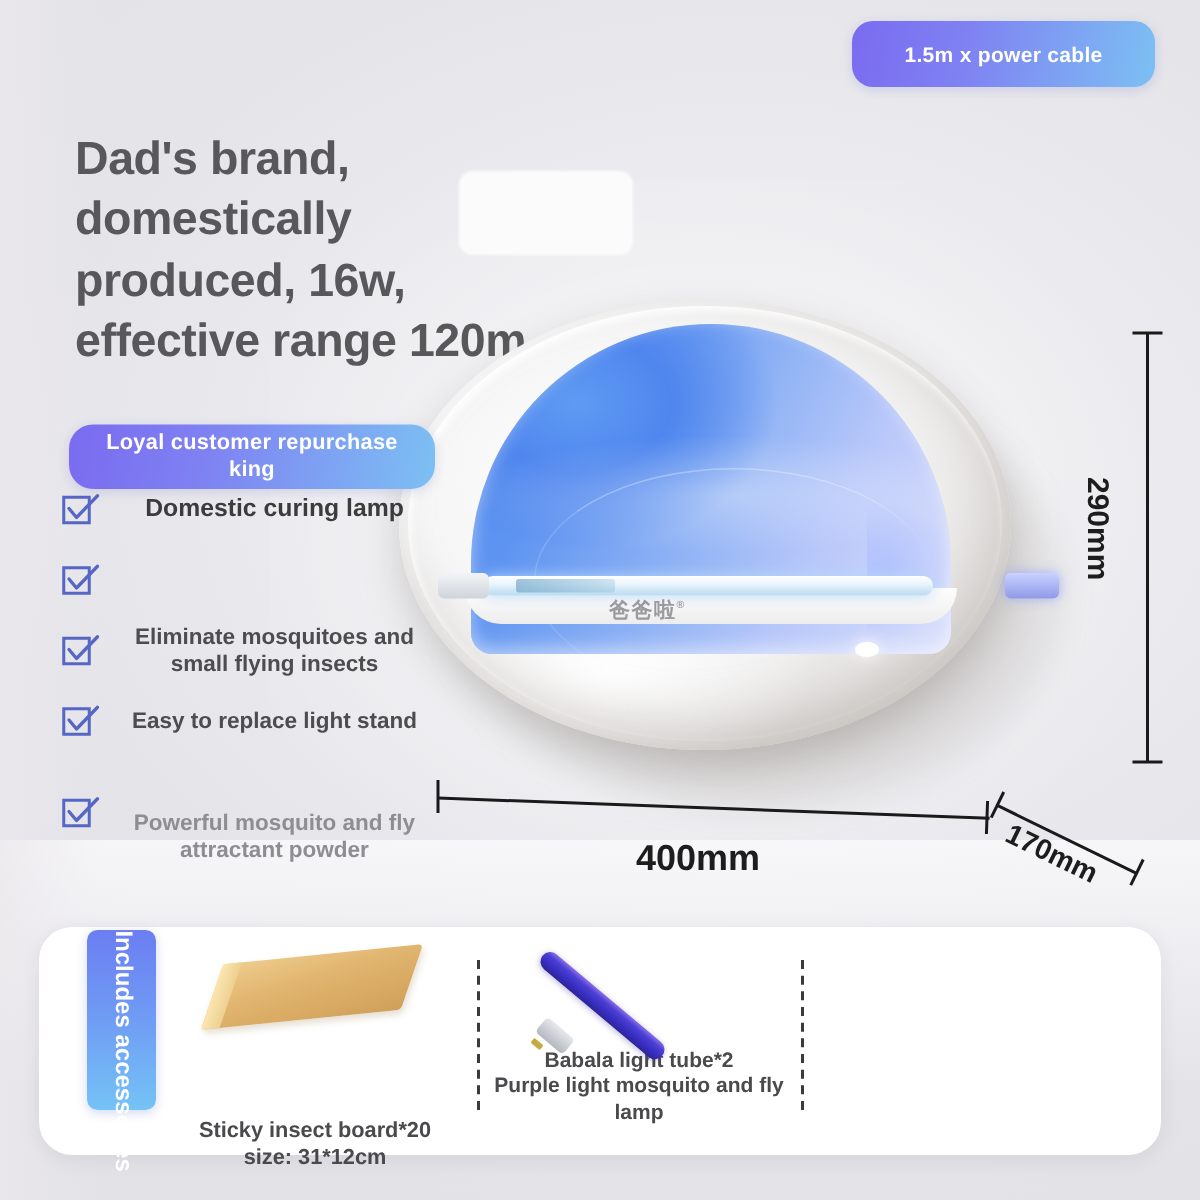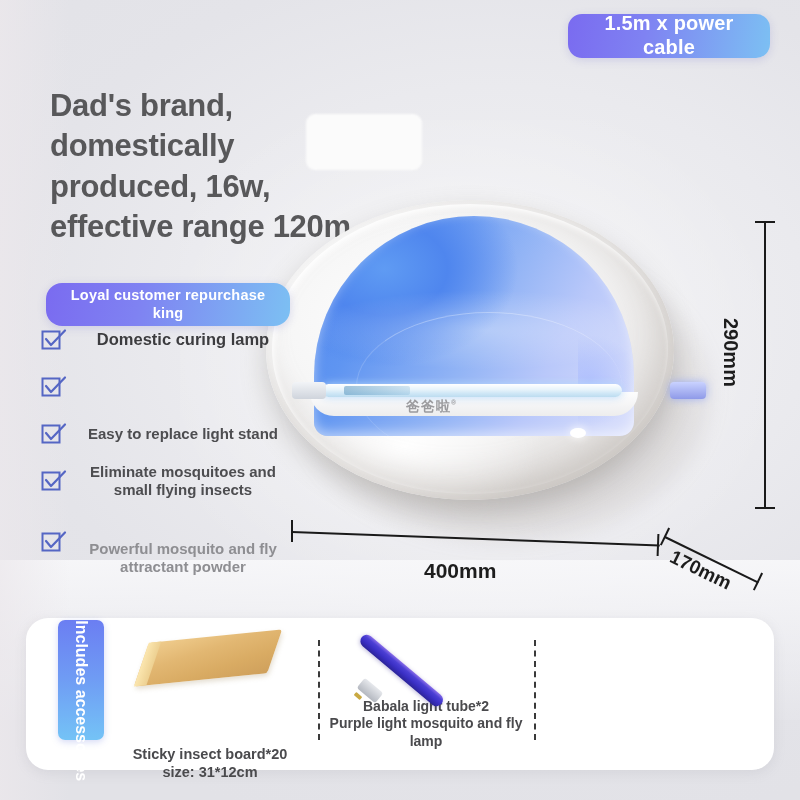--- a/index.html
+++ b/index.html
@@ -49,21 +49,21 @@
     font-weight: bold;
     letter-spacing: 0.2px;
     border-radius: 16px;
     background: linear-gradient(100deg, #7a6bf0 0%, #7f82f2 38%, #7cc0f3 100%);
     box-shadow: 0 2px 8px rgba(110,110,200,0.22);
     line-height: 1.18;
   }
   #badge-cable {
     left: 568px; top: 14px;
     width: 202px; height: 44px;
-    font-size: 20px;
+    font-size: 14px;
     border-radius: 14px;
     padding: 0 8px;
   }
   #badge-loyal {
     left: 46px; top: 283px;
     width: 244px; height: 43px;
     font-size: 14.5px;
     border-radius: 16px;
     padding: 16px 10px;
   }
@@ -208,21 +208,21 @@
     font-weight: bold;
     color: #9b9b9e;
     letter-spacing: 1px;
   }
   .brand-mark sup { font-size: 7px; vertical-align: super; }
 
   
   .dim-line { position: absolute; background: #1a1a1a; }
   .dim-label {
     position: absolute;
-    font-size: 21px;
+    font-size: 24px;
     font-weight: bold;
     color: #1d1d1d;
     white-space: nowrap;
   }
 
   #dim-v-line   { left: 764px; top: 222px; width: 1.6px; height: 286px; }
   #dim-v-cap-t  { left: 755px; top: 221px; width: 20px; height: 1.8px; }
   #dim-v-cap-b  { left: 755px; top: 507px; width: 20px; height: 1.8px; }
   #dim-v-label  {
     left: 742px; top: 318px;
@@ -496,31 +496,31 @@
       </span>
     </div>
 
     <div class="feature-row">
       <span class="check-icon">
         <svg viewBox="0 0 28 28">
             <rect x="2.5" y="5.5" width="17" height="17" fill="none" stroke="#5566c4" stroke-width="2"></rect>
             <polyline points="6,13 11,19 25,4.5" fill="none" stroke="#5566c4" stroke-width="2.2" stroke-linecap="round" stroke-linejoin="round"></polyline>
           </svg>
       </span>
-      <span class="feature-text">Easy to replace light stand</span>
+      <span class="feature-text">Eliminate mosquitoes and small flying insects</span>
     </div>
 
     <div class="feature-row">
       <span class="check-icon">
         <svg viewBox="0 0 28 28">
             <rect x="2.5" y="5.5" width="17" height="17" fill="none" stroke="#5566c4" stroke-width="2"></rect>
             <polyline points="6,13 11,19 25,4.5" fill="none" stroke="#5566c4" stroke-width="2.2" stroke-linecap="round" stroke-linejoin="round"></polyline>
           </svg>
       </span>
-      <span class="feature-text">Eliminate mosquitoes and small flying insects</span>
+      <span class="feature-text">Easy to replace light stand</span>
     </div>
 
     <div class="feature-row faded">
       <span class="check-icon">
         <svg viewBox="0 0 28 28">
             <rect x="2.5" y="5.5" width="17" height="17" fill="none" stroke="#5566c4" stroke-width="2"></rect>
             <polyline points="6,13 11,19 25,4.5" fill="none" stroke="#5566c4" stroke-width="2.2" stroke-linecap="round" stroke-linejoin="round"></polyline>
           </svg>
       </span>
       <span class="feature-text">Powerful mosquito and fly attractant powder</span>

